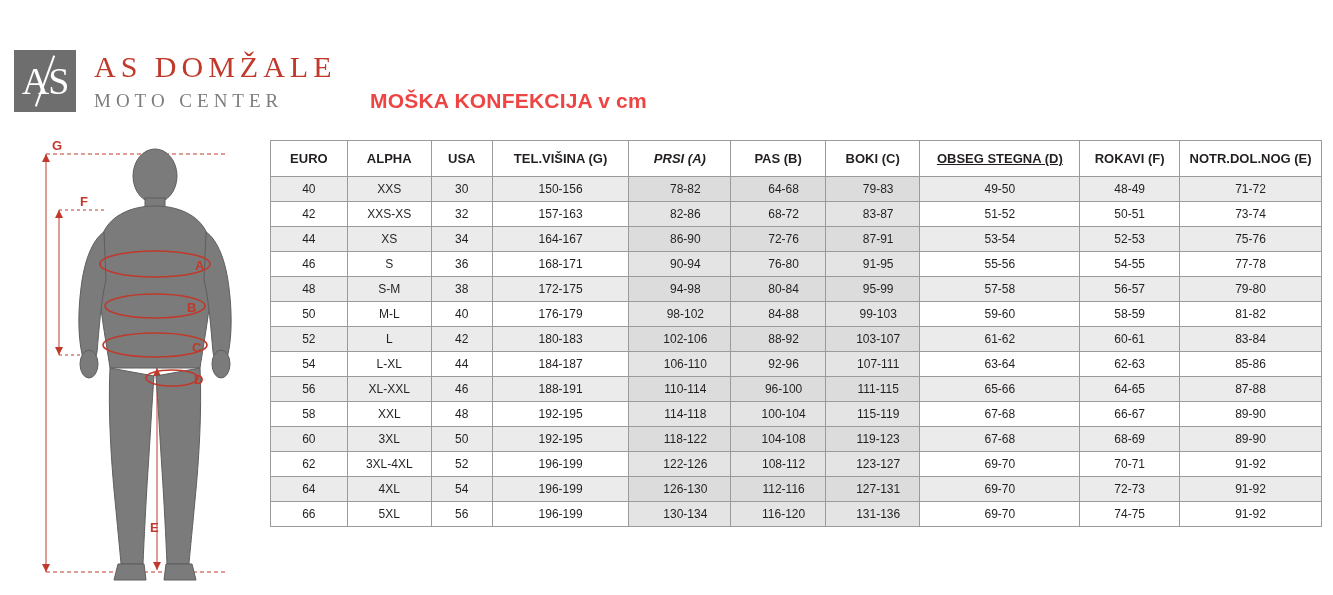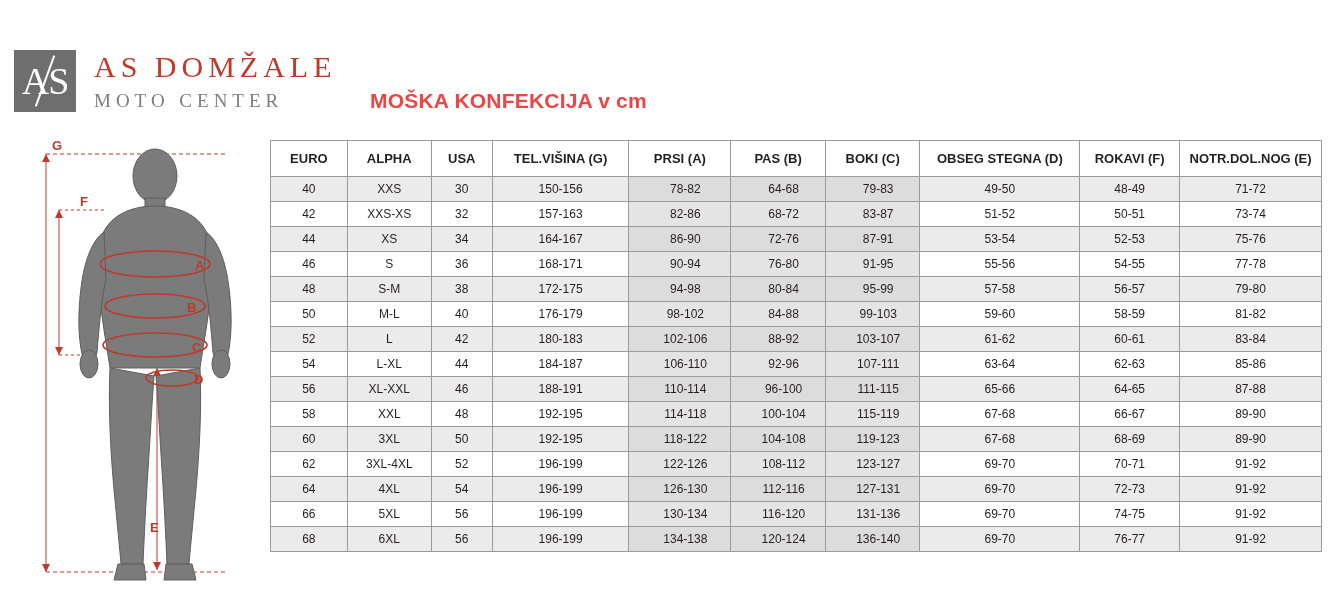--- a/index.html
+++ b/index.html
@@ -250,24 +250,24 @@
 </div>
 
 <div class="table-wrap">
   <table class="size-table">
     <thead>
       <tr>
           <th style="width: 7.3%;">EURO</th>
           <th style="width: 8%;">ALPHA</th>
           <th style="width: 5.8%;">USA</th>
           <th style="width: 13%; border-radius: 17px;">TEL.VIŠINA (G)</th>
-          <th style="width: 9.7%;">PRSI (A)</th>
+          <th style="width: 9.7%; font-style: italic;">PRSI (A)</th>
           <th style="width: 9%;">PAS (B)</th>
           <th style="width: 9%;">BOKI (C)</th>
-          <th style="width: 15.2%;">OBSEG STEGNA (D)</th>
+          <th style="width: 15.2%; text-decoration: underline;">OBSEG STEGNA (D)</th>
           <th style="width: 9.5%;">ROKAVI (F)</th>
           <th style="width: 13.5%;">NOTR.DOL.NOG (E)</th>
         </tr>
     </thead>
     <tbody>
         <tr class="alt">
           <td>40</td>
           <td>XXS</td>
           <td>30</td>
           <td>150-156</td>
@@ -427,27 +427,15 @@
           <td>5XL</td>
           <td>56</td>
           <td>196-199</td>
           <td class="bg-shade">130-134</td>
           <td class="bg-shade">116-120</td>
           <td class="bg-shade">131-136</td>
           <td>69-70</td>
           <td>74-75</td>
           <td>91-92</td>
         </tr>
-        <tr class="alt">
-          <td>68</td>
-          <td>6XL</td>
-          <td>56</td>
-          <td>196-199</td>
-          <td class="bg-shade">134-138</td>
-          <td class="bg-shade">120-124</td>
-          <td class="bg-shade">136-140</td>
-          <td>69-70</td>
-          <td>76-77</td>
-          <td>91-92</td>
-        </tr>
       </tbody>
   </table>
 </div>
 
 </body></html>

